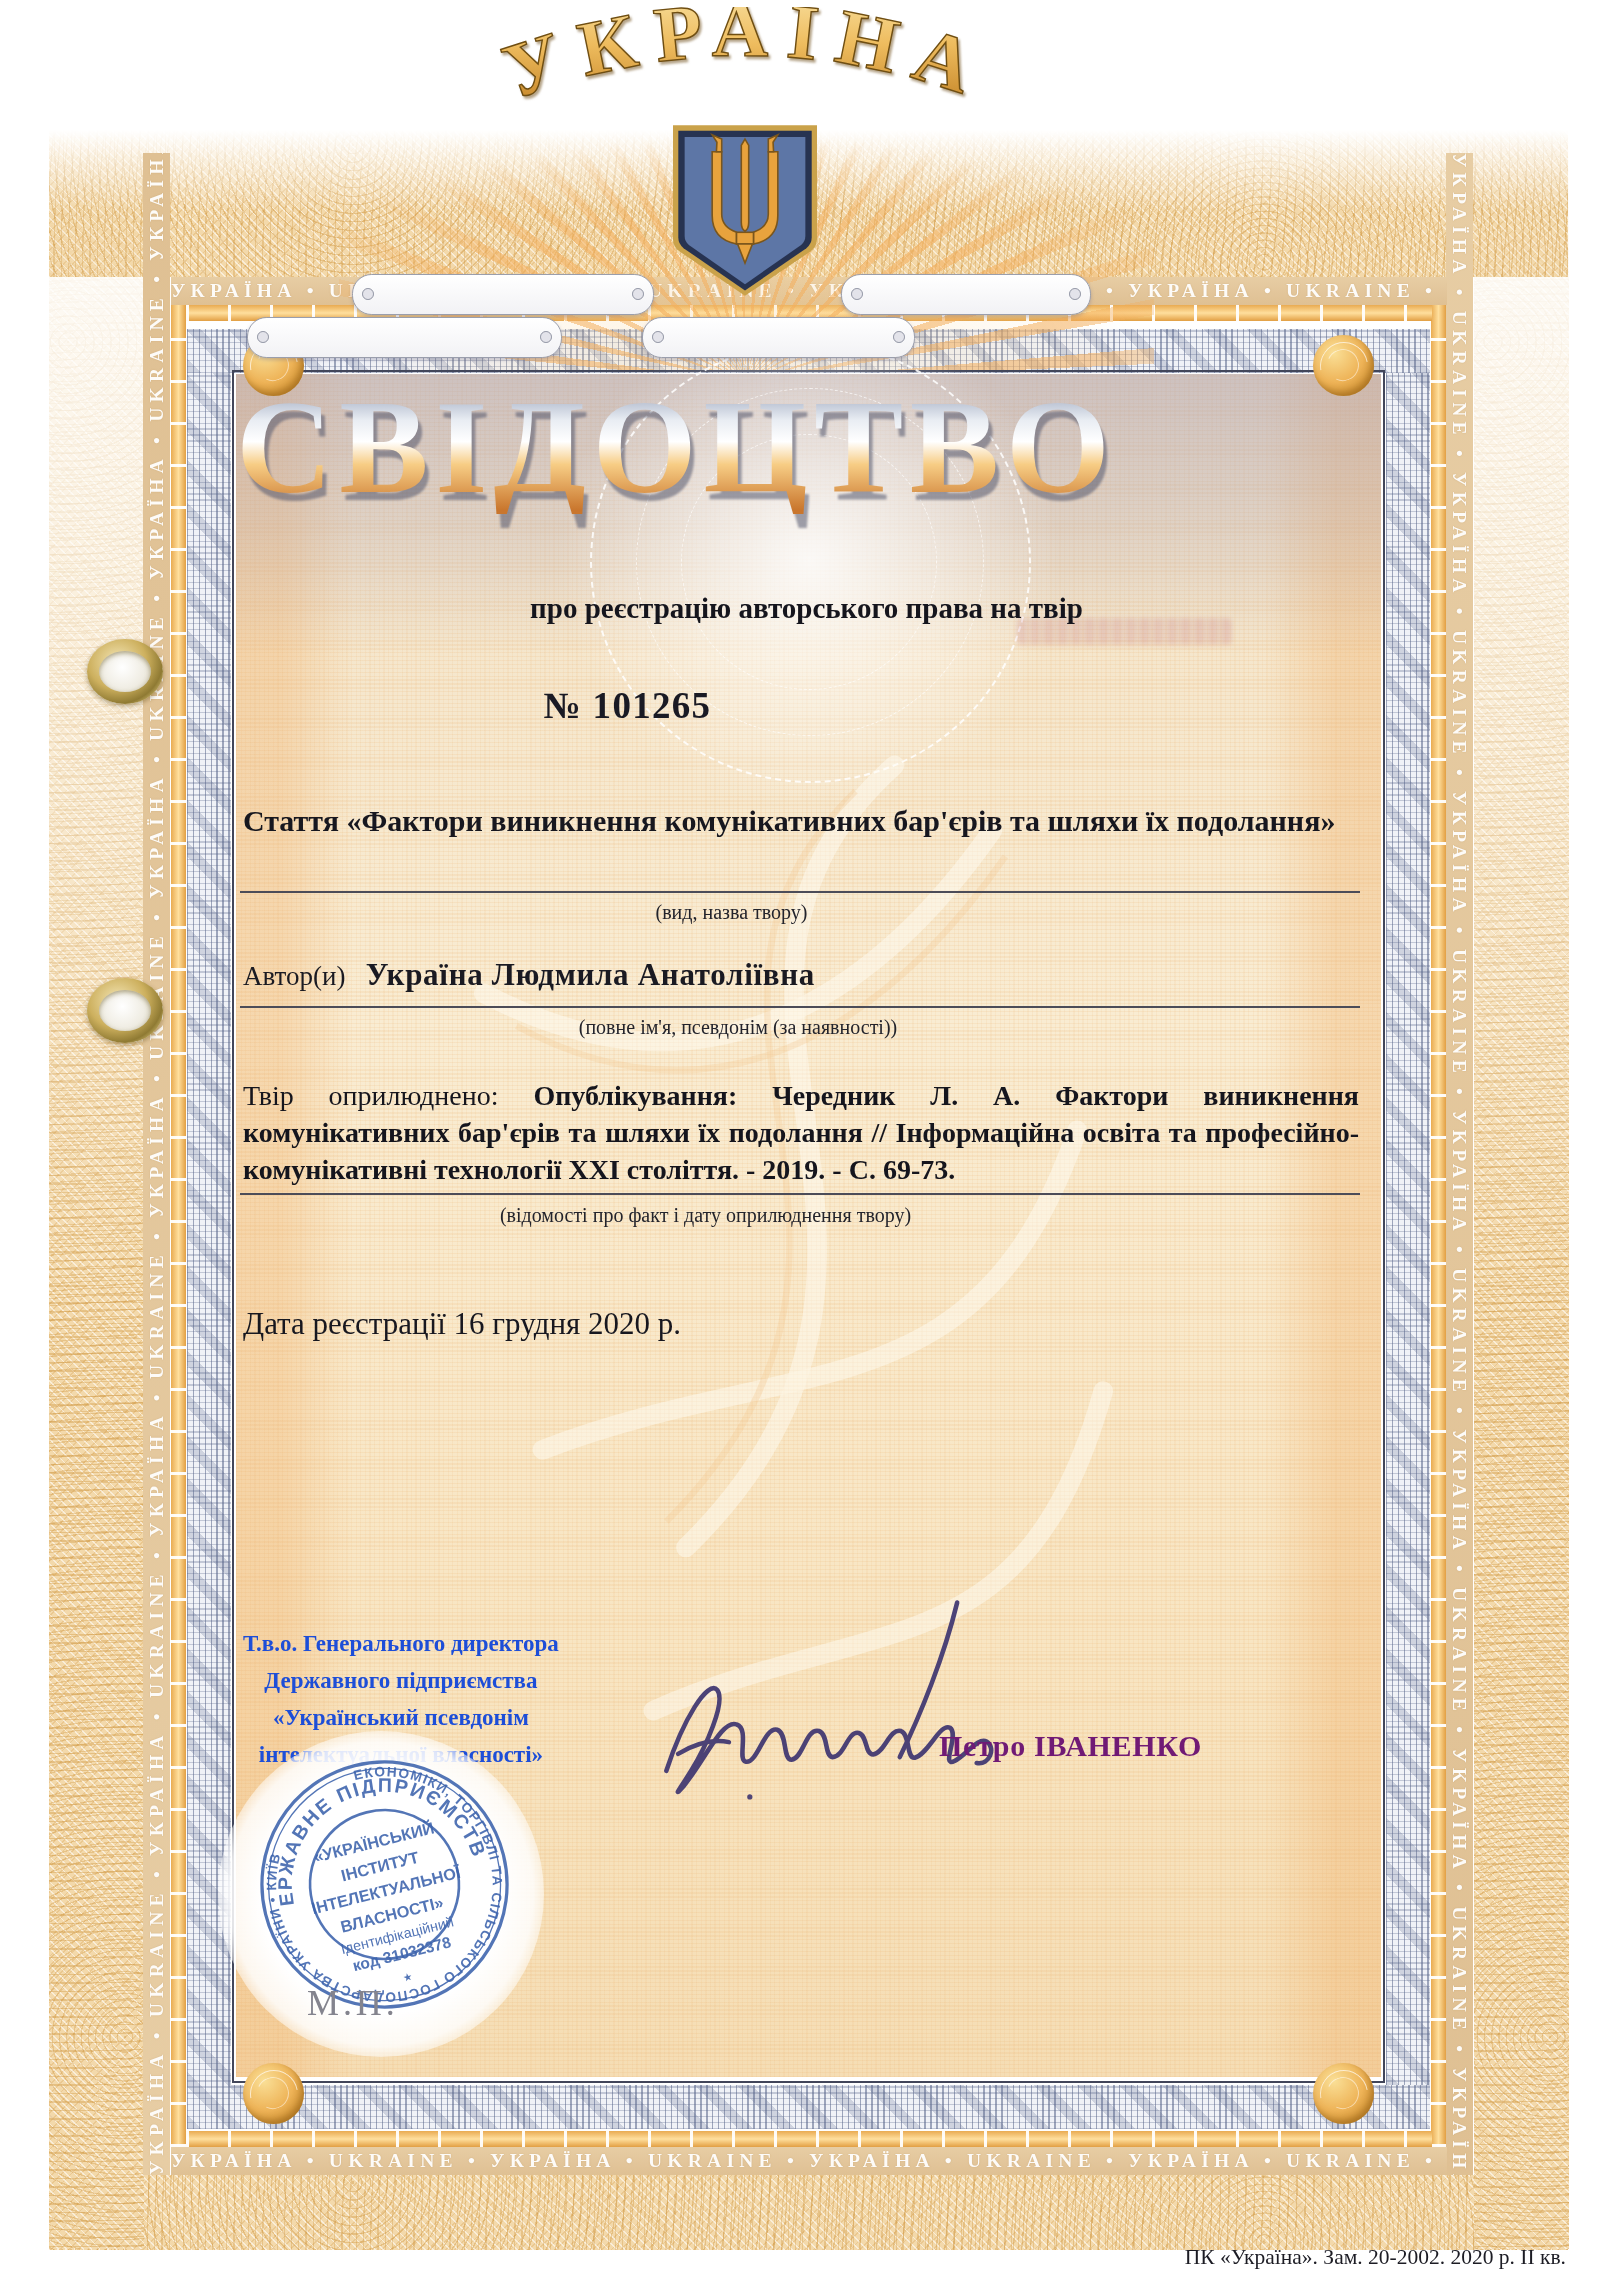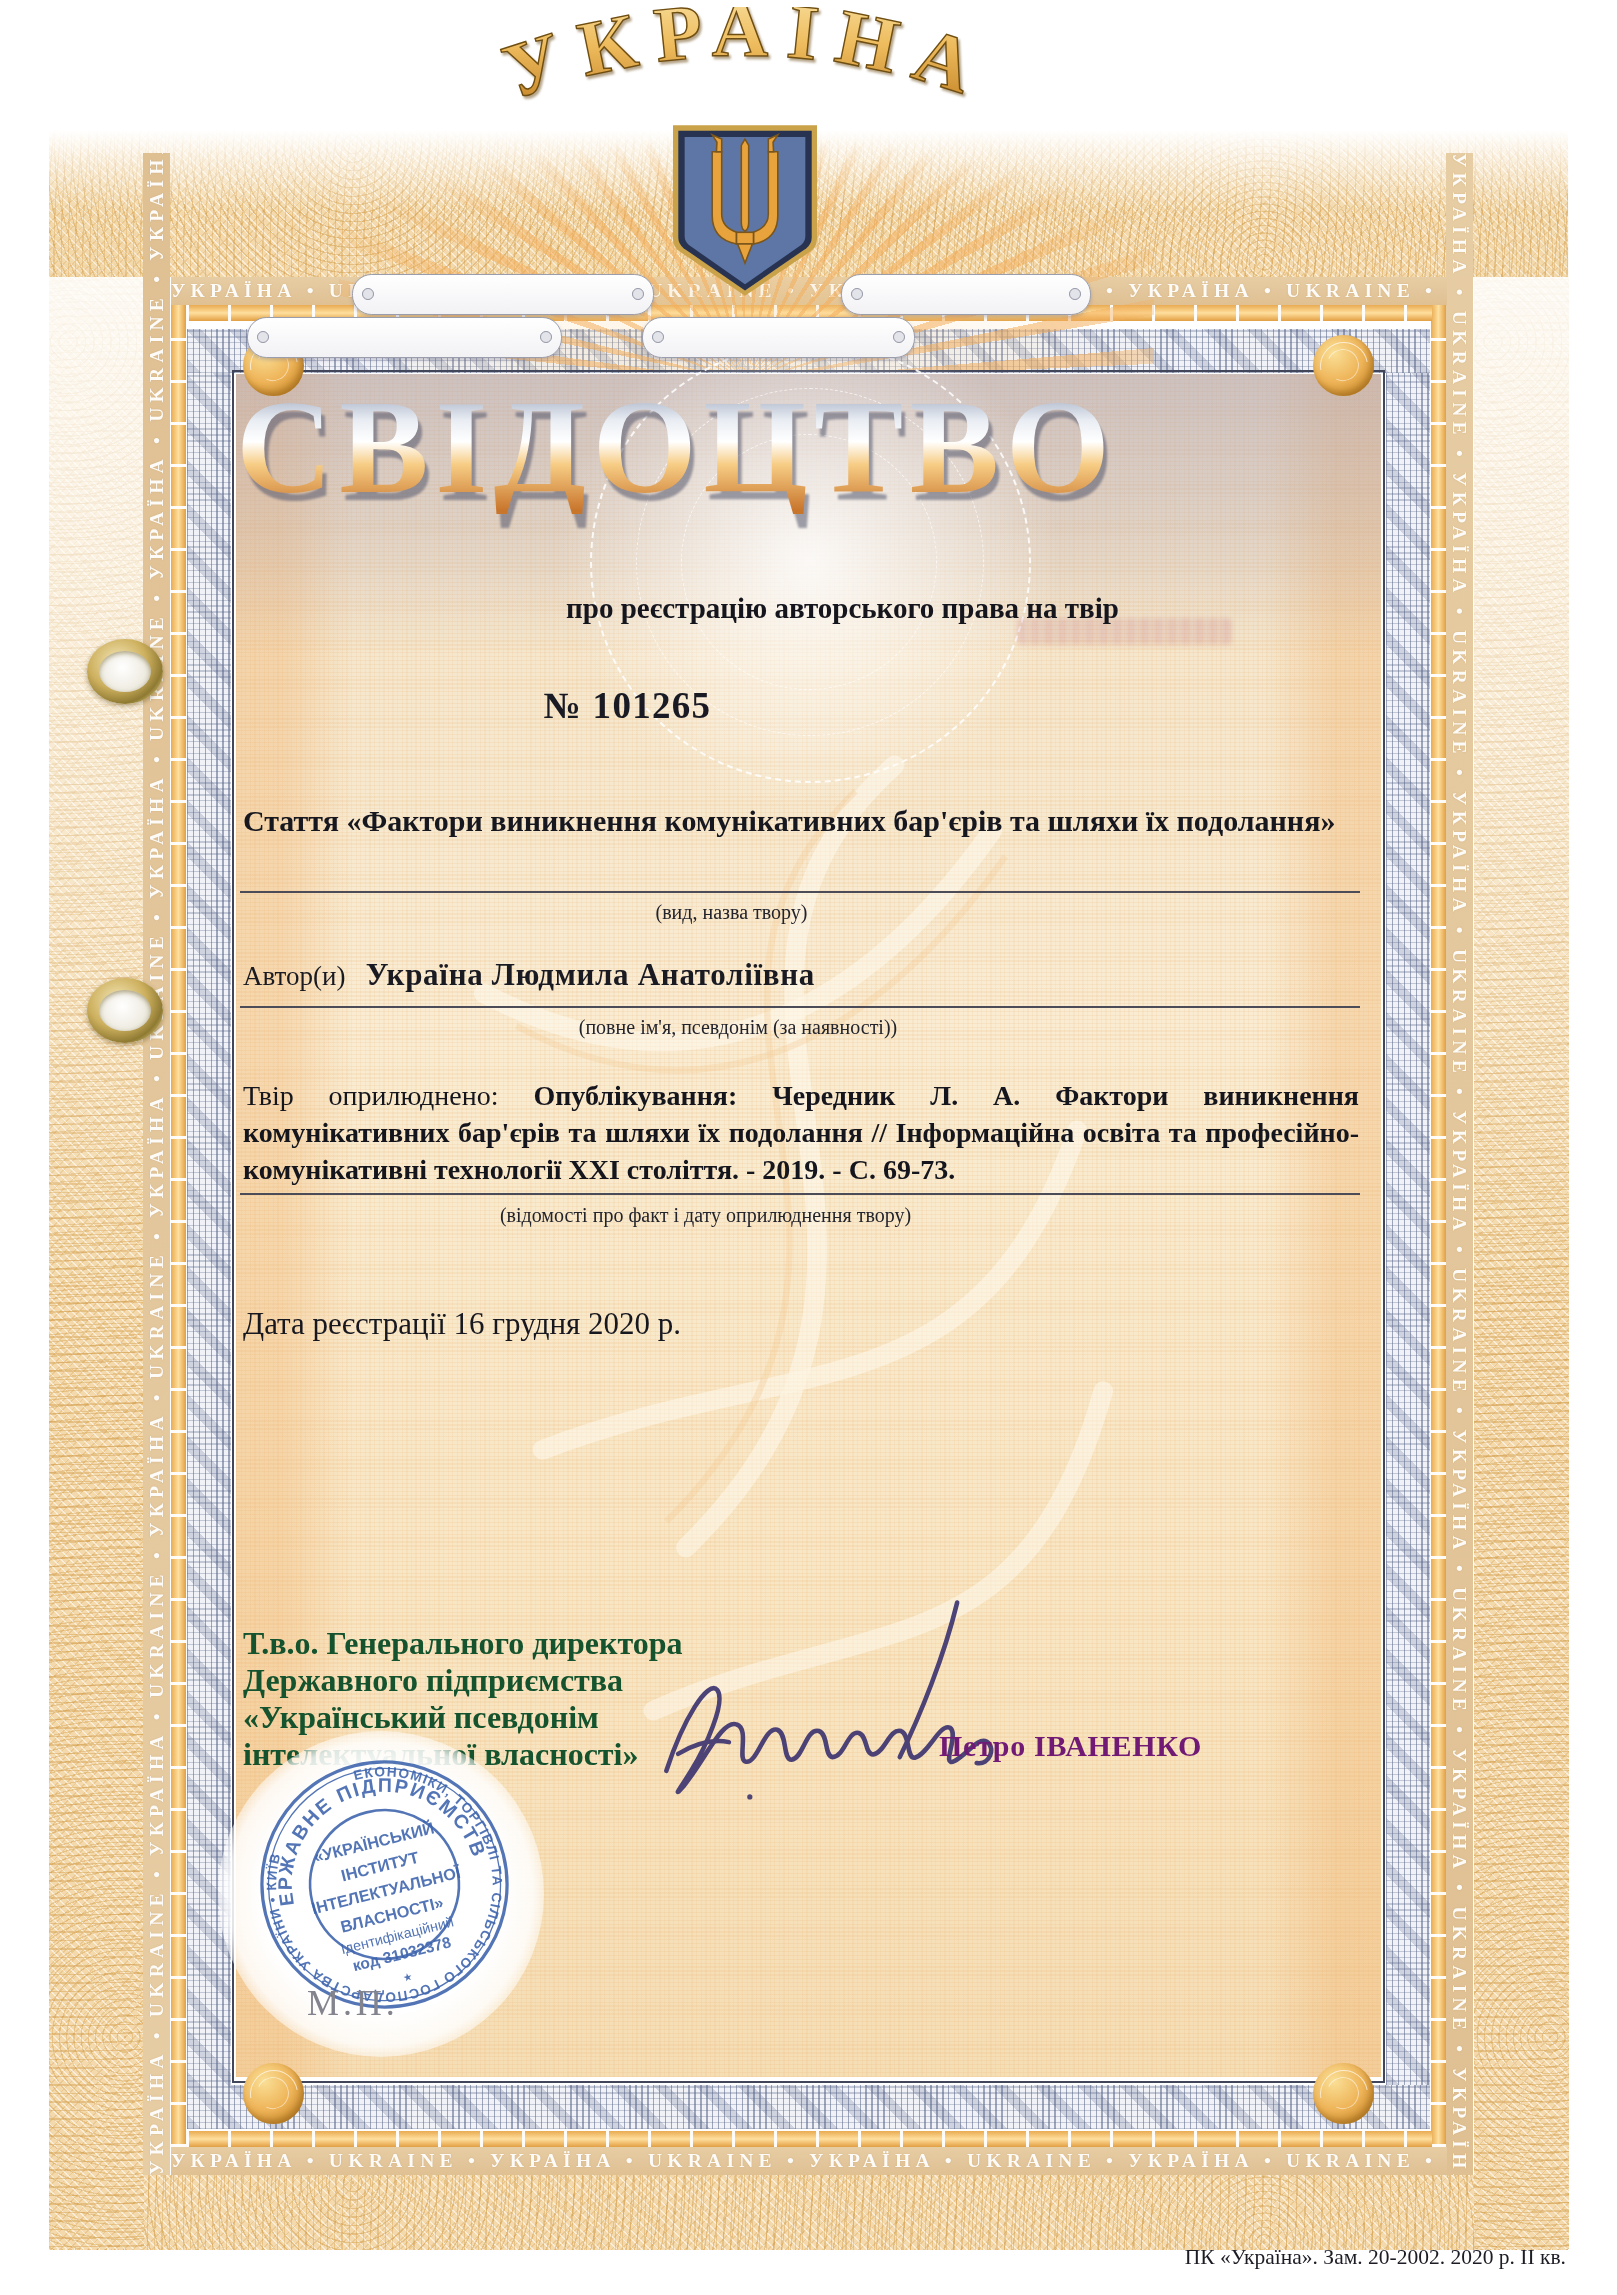--- a/index.html
+++ b/index.html
@@ -121,21 +121,21 @@
   .caption{text-align:center;font-size:20px;color:#23232b;z-index:6;}
 
   .authorrow{z-index:6;font-size:27px;color:#1a1a22;}
   .authorrow b{font-size:31px;letter-spacing:0.7px;}
 
   .pub{width:1116px;margin:0;font-size:28px;line-height:37px;color:#15151d;text-align:justify;z-index:6;}
   .pub .pub-text{font-weight:bold;}
 
   .dateline{font-size:31px;color:#17171f;z-index:6;}
 
-  .official{font-weight:bold;font-size:32px;line-height:37px;color:#14532d;z-index:6;}
+  .official{font-weight:bold;font-size:23px;line-height:37px;color:#1d4ed8;z-index:6;text-align:center;}
   .signername{width:365px;text-align:center;font-weight:bold;font-size:30px;color:#701a75;z-index:7;letter-spacing:0.7px;}
 
   .mp{font-size:36px;color:#84848e;letter-spacing:3.9px;z-index:7;}
   .whitedisc{border-radius:50%;background:radial-gradient(circle, #ffffff 52%, rgba(255,255,255,.85) 66%, rgba(255,255,255,0) 78%);z-index:6;}
 
   .imprint{width:783px;text-align:right;font-size:21.5px;color:#1c1c24;z-index:6;}
 
   .smudge{background:repeating-linear-gradient(90deg, rgba(186,92,116,.45) 0 8.5px, rgba(150,60,90,.18) 8.5px 13.7px);
     filter:blur(2.6px);opacity:.45;border-radius:5.2px;z-index:5;}
 
@@ -238,21 +238,21 @@
       <path d="M950,640 C600,980 1090,1330 660,1760"></path>
       <path d="M430,1000 C780,1190 1040,940 1180,740"></path>
     </g>
   </svg>
 
   <div class="abs titleShadow" style="left:236px;top:383px;">СВІДОЦТВО</div>
   <div class="abs titleMain" style="left:236px;top:380px;">СВІДОЦТВО</div>
 
   <div class="abs smudge" style="left:1017px;top:618px;width:215px;height:27px;"></div>
 
-  <div class="abs subtitle" style="left:236px;top:592px;margin-left:36px;">про реєстрацію авторського права на твір</div>
+  <div class="abs subtitle" style="left:236px;top:592px;">про реєстрацію авторського права на твір</div>
 
   <div class="abs certno" style="left:236px;top:684px;">№ 101265</div>
 
   <p class="abs worktitle" style="left:243px;top:797px;">Стаття «Фактори виникнення комунікативних бар'єрів та шляхи їх подолання»</p>
   <div class="abs rule" style="left:240px;top:891px;width:1120px;"></div>
   <div class="abs caption" style="left:236px;top:901px;width:991px;">(вид, назва твору)</div>
 
   <div class="abs authorrow" style="left:243px;top:957px;">
     <span>Автор(и)</span>&nbsp;&nbsp;
     <b>Україна Людмила Анатоліївна</b>

